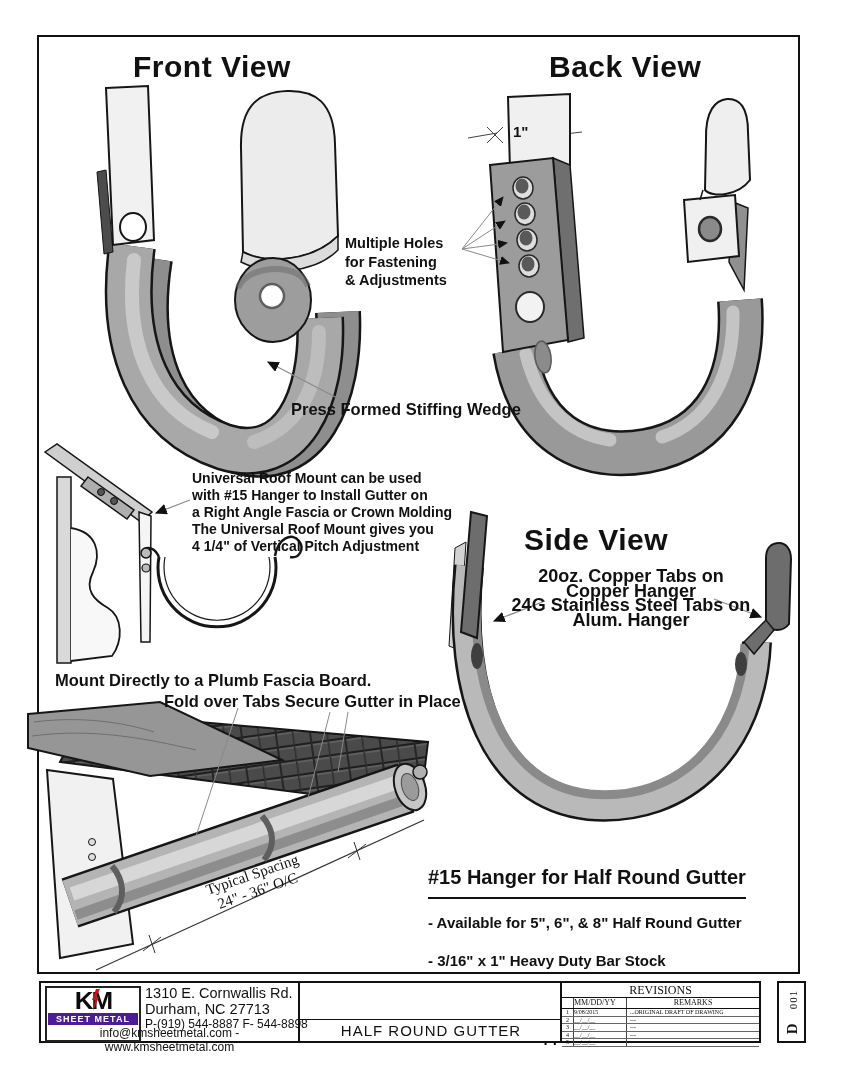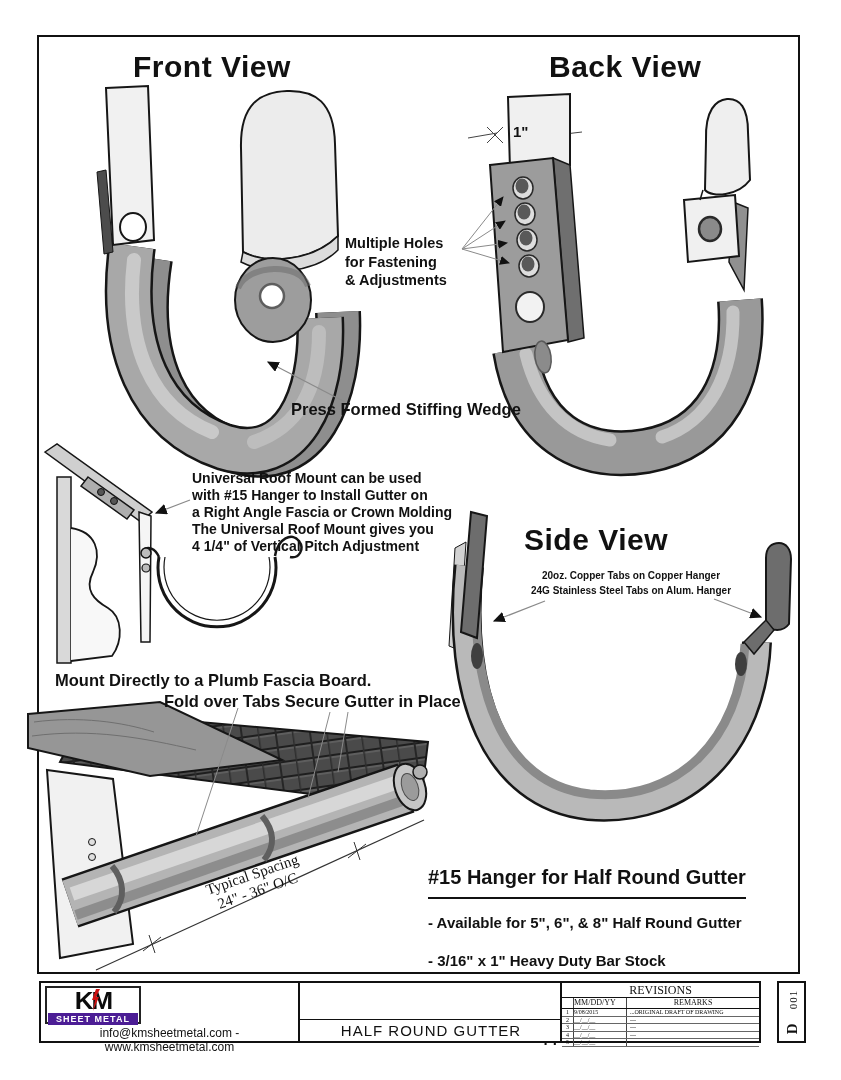--- a/index.html
+++ b/index.html
@@ -11,21 +11,21 @@
   #frame{position:absolute;left:37px;top:35px;width:759px;height:935px;border:2px solid #111;}
   #artwork{position:absolute;left:0;top:0;}
   .view-title{font-size:30px;font-weight:800;letter-spacing:.5px;}
   .note{font-weight:bold;}
   #spec-heading{font-size:20px;font-weight:800;border-bottom:2.5px solid #111;padding-bottom:9px;}
   .spec-item{font-size:15px;font-weight:bold;line-height:18.6px;}
   
   #tblock{position:absolute;left:39px;top:981px;width:722px;height:62px;border:2px solid #111;
           box-sizing:border-box;background:#fff;}
   .vdiv{position:absolute;top:0;bottom:0;border-left:2px solid #111;}
-  #logo-box{position:absolute;left:4px;top:3px;width:96px;height:38px;border:2px solid #222;
+  #logo-box{position:absolute;left:4px;top:3px;width:96px;height:56px;border:2px solid #222;
             background:#fff;box-sizing:border-box;padding:1px;}
   #logo-km{position:relative;text-align:center;font-weight:900;font-size:26px;line-height:24px;
            letter-spacing:-2px;color:#0b0b0b;transform:scaleY(.92);}
   #logo-bolt{position:absolute;left:44px;top:1px;}
   #logo-bar{background:#4c1d95;color:#fff;text-align:center;font-size:9px;font-weight:bold;
             letter-spacing:1px;line-height:12px;}
   .addr1{font-size:14.5px;line-height:16px;}
   .addr3{font-size:12px;line-height:14px;}
   #contact{position:absolute;left:0;top:43px;width:257px;text-align:center;font-size:12px;}
   #tb-title{position:absolute;left:259px;top:0;width:262px;height:35px;line-height:35px;
@@ -203,21 +203,21 @@
   <div class="t note" style="left:291px;top:400px;font-size:16.5px;">Press Formed Stiffing Wedge</div>
 
   <div class="t note" style="left:192px;top:470px;font-size:14px;line-height:16.9px;">Universal Roof Mount can be used
 with #15 Hanger to Install Gutter on
 a Right Angle Fascia or Crown Molding
 The Universal Roof Mount gives you
 4 1/4" of Vertical Pitch Adjustment</div>
 
   <div class="t view-title" style="left:524px;top:522px;">Side View</div>
 
-  <div class="t note" style="left:505px;top:569px;width:252px;text-align:center;font-size:10px;line-height:14.6px;">20oz. Copper Tabs on Copper Hanger
+  <div class="t note" style="left:505px;top:569px;width:252px;text-align:center;font-size:18px;line-height:14.6px;">20oz. Copper Tabs on Copper Hanger
 24G Stainless Steel Tabs on Alum. Hanger</div>
 
   <div class="t note" style="left:55px;top:671px;font-size:16.5px;">Mount Directly to a Plumb Fascia Board.</div>
   <div class="t note" style="left:164px;top:692px;font-size:16.5px;">Fold over Tabs Secure Gutter in Place</div>
 
   <div class="t" id="typical-spacing" style="left:176px;top:866px;width:158px;">Typical Spacing
 24" - 36" O/C</div>
 
   <div class="t" style="left:428px;top:846px;">
     <span id="spec-heading">#15 Hanger for Half Round Gutter</span>
@@ -230,20 +230,25 @@
   </div>
 
   <div id="tblock">
     <div id="logo-box">
       <div id="logo-km">KM</div>
       <svg id="logo-bolt" width="12" height="22" viewBox="0 0 12 22">
         <polygon points="5,0 9,0 5,8 8,8 2,22 4,11 1,11" fill="#cc1111"></polygon>
       </svg>
       <div id="logo-bar">SHEET METAL</div>
     </div>
+    <div class="abs" style="left:104px;top:2px;">
+      <div class="addr1">1310 E. Cornwallis Rd.</div>
+      <div class="addr1">Durham, NC 27713</div>
+      <div class="addr3">P-(919) 544-8887 F- 544-8898</div>
+    </div>
     <div id="contact">info@kmsheetmetal.com - www.kmsheetmetal.com</div>
 
     <div class="vdiv" style="left:257px;"></div>
     <div id="tb-sub">HALF ROUND GUTTER</div>
     <div class="vdiv" style="left:519px;"></div>
 
     <div id="rev">
       <div id="rev-head">REVISIONS</div>
       <div id="rev-cols">
         <div class="rc-num"></div>

